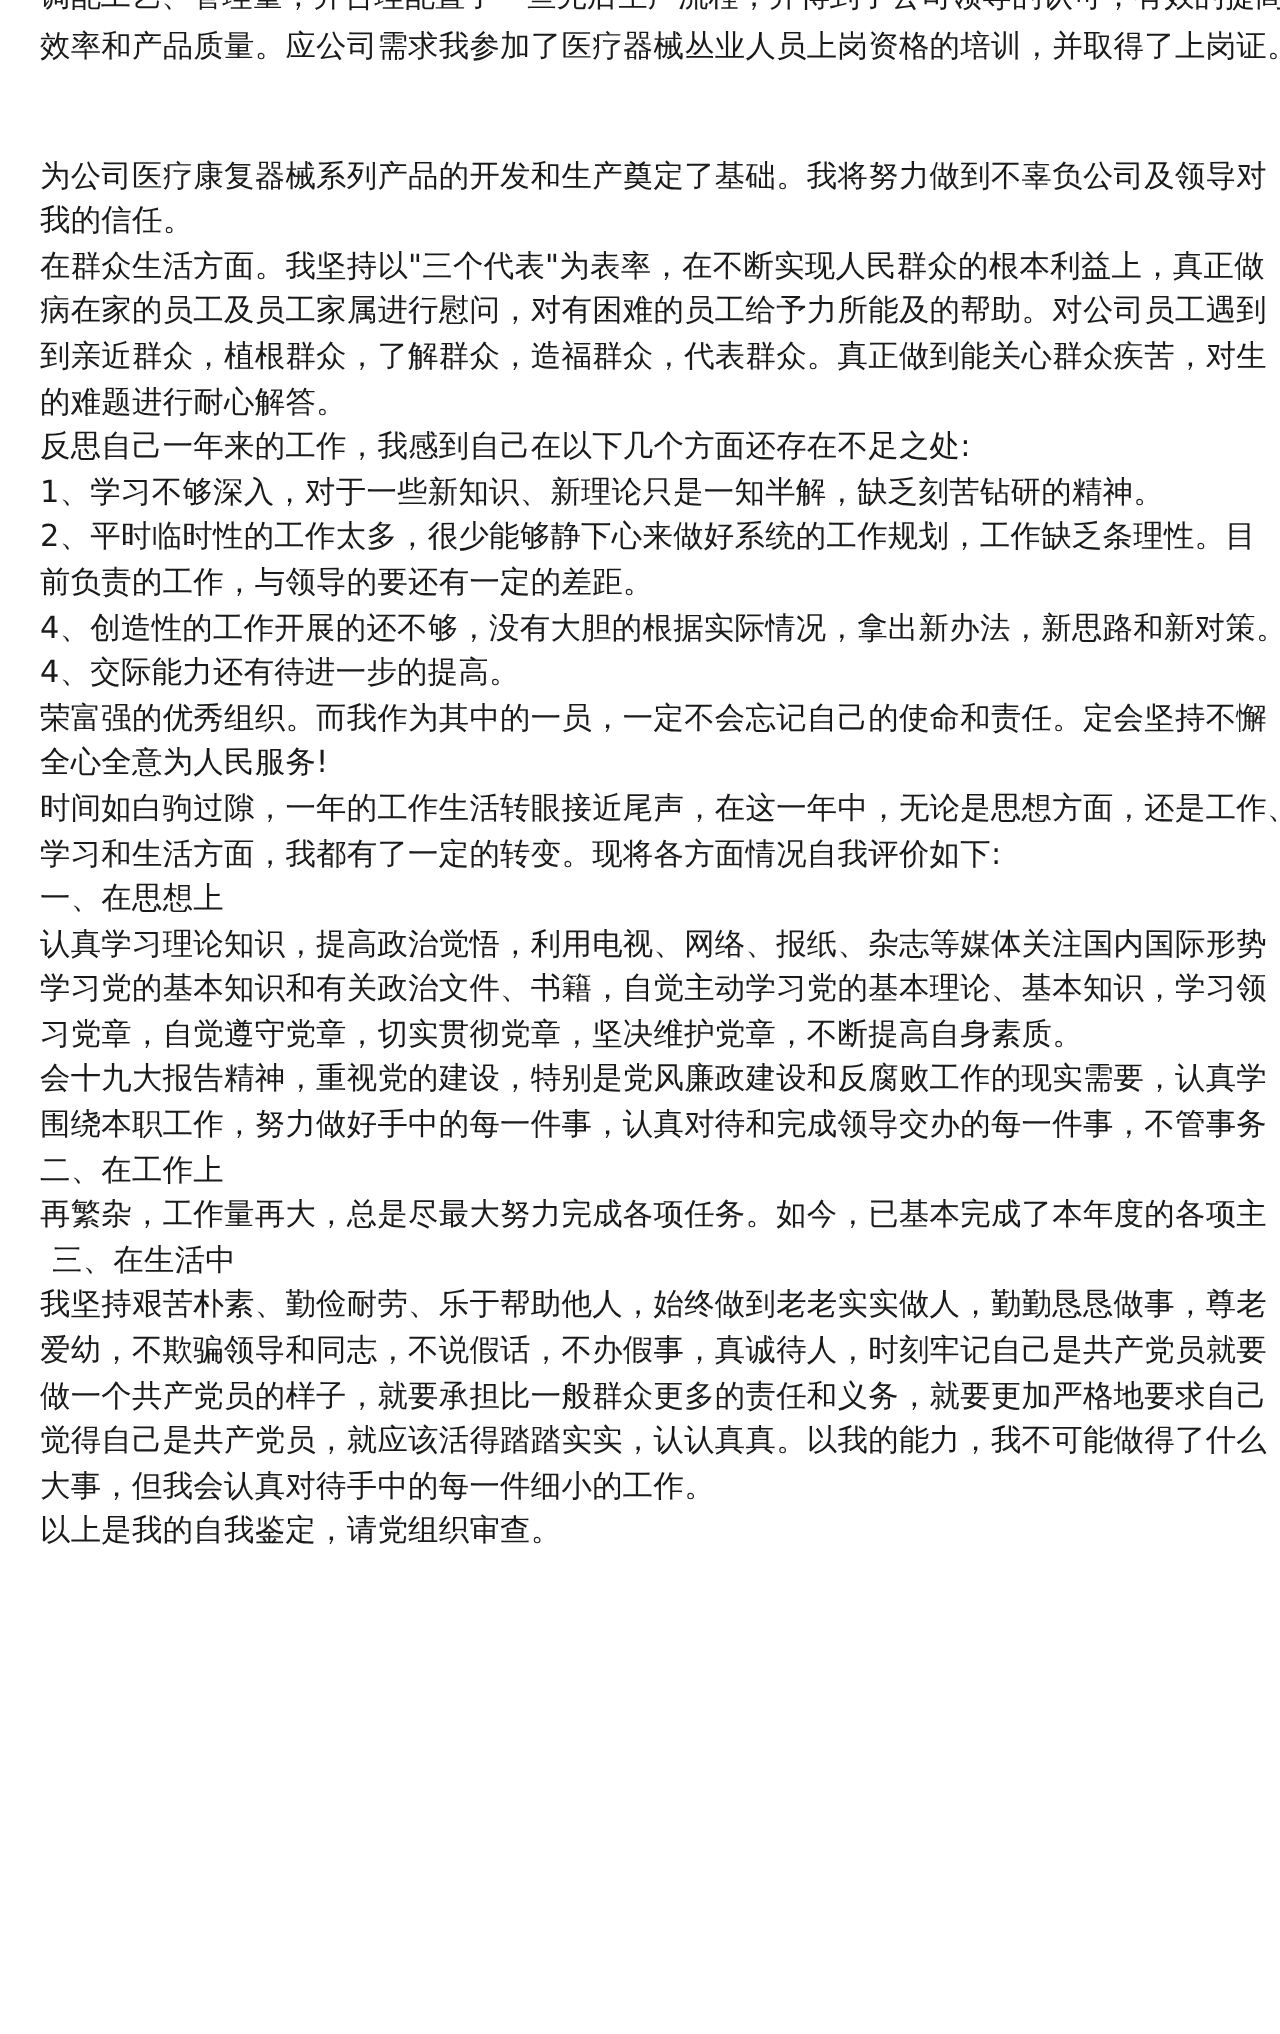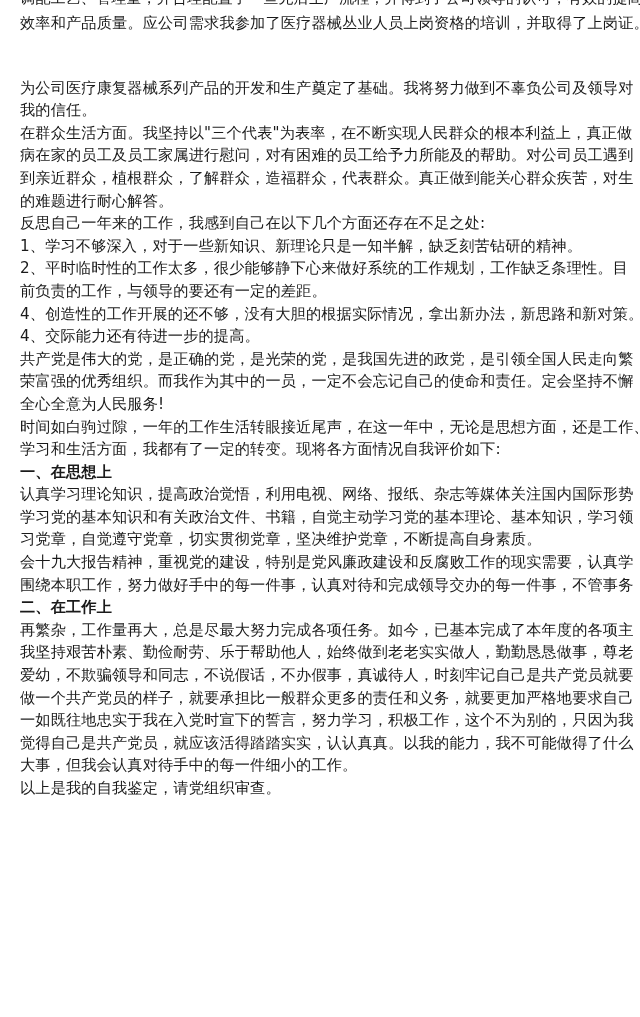--- a/index.html
+++ b/index.html
@@ -1,21 +1,21 @@
 <!DOCTYPE html>
 <html><head>
 <meta charset="utf-8">
 <style>
   html, body { margin: 0; padding: 0; background: #ffffff; }
   body { width: 640px; height: 1017px; overflow: hidden; position: relative;
          font-family: "DejaVu Sans", "Liberation Sans", sans-serif; color: #1a1a1a; }
   .doc { position: absolute; left: 20px; top: 0; width: 610px; }
   .line { height: 22.6px; line-height: 22.6px; font-size: 15.2px; white-space: nowrap; letter-spacing: 0.15px; }
   .cut { position: absolute; left: 20px; top: -13px; font-size: 15.2px; line-height: 22.6px; white-space: nowrap; color: #1a1a1a; }
-  .heading { font-weight: bold; }
+  .heading { font-weight: normal; }
   .indent { padding-left: 6px; }
 </style>
 </head>
 <body>
 
 <div class="cut">调配工艺、管理量，并合理配置了一些先后生产流程，并得到了公司领导的认可，有效的提高了生产</div>
 
 <div class="doc">
   <div class="line" style="margin-top:12px">效率和产品质量。应公司需求我参加了医疗器械丛业人员上岗资格的培训，并取得了上岗证。</div>
   <div style="height:42px"></div>
@@ -25,34 +25,33 @@
       <div class="line">在群众生活方面。我坚持以"三个代表"为表率，在不断实现人民群众的根本利益上，真正做</div>
       <div class="line">病在家的员工及员工家属进行慰问，对有困难的员工给予力所能及的帮助。对公司员工遇到</div>
       <div class="line">到亲近群众，植根群众，了解群众，造福群众，代表群众。真正做到能关心群众疾苦，对生</div>
       <div class="line">的难题进行耐心解答。</div>
       <div class="line">反思自己一年来的工作，我感到自己在以下几个方面还存在不足之处:</div>
       <div class="line">1、学习不够深入，对于一些新知识、新理论只是一知半解，缺乏刻苦钻研的精神。</div>
       <div class="line">2、平时临时性的工作太多，很少能够静下心来做好系统的工作规划，工作缺乏条理性。目</div>
       <div class="line">前负责的工作，与领导的要还有一定的差距。</div>
       <div class="line">4、创造性的工作开展的还不够，没有大胆的根据实际情况，拿出新办法，新思路和新对策。</div>
       <div class="line">4、交际能力还有待进一步的提高。</div>
-      <div class="line">共产党是伟大的党，是正确的党，是光荣的党，是我国先进的政党，是引领全国人民走向繁</div>
       <div class="line">荣富强的优秀组织。而我作为其中的一员，一定不会忘记自己的使命和责任。定会坚持不懈，</div>
       <div class="line">全心全意为人民服务!</div>
       <div class="line">时间如白驹过隙，一年的工作生活转眼接近尾声，在这一年中，无论是思想方面，还是工作、</div>
       <div class="line">学习和生活方面，我都有了一定的转变。现将各方面情况自我评价如下:</div>
       <div class="line heading">一、在思想上</div>
       <div class="line">认真学习理论知识，提高政治觉悟，利用电视、网络、报纸、杂志等媒体关注国内国际形势，</div>
       <div class="line">学习党的基本知识和有关政治文件、书籍，自觉主动学习党的基本理论、基本知识，学习领</div>
       <div class="line">习党章，自觉遵守党章，切实贯彻党章，坚决维护党章，不断提高自身素质。</div>
       <div class="line">会十九大报告精神，重视党的建设，特别是党风廉政建设和反腐败工作的现实需要，认真学</div>
       <div class="line">围绕本职工作，努力做好手中的每一件事，认真对待和完成领导交办的每一件事，不管事务</div>
       <div class="line heading">二、在工作上</div>
       <div class="line">再繁杂，工作量再大，总是尽最大努力完成各项任务。如今，已基本完成了本年度的各项主</div>
+      <div class="line heading indent">三、在生活中</div>
       <div class="line">我坚持艰苦朴素、勤俭耐劳、乐于帮助他人，始终做到老老实实做人，勤勤恳恳做事，尊老</div>
       <div class="line">爱幼，不欺骗领导和同志，不说假话，不办假事，真诚待人，时刻牢记自己是共产党员就要</div>
       <div class="line">做一个共产党员的样子，就要承担比一般群众更多的责任和义务，就要更加严格地要求自己，</div>
-      <div class="line">一如既往地忠实于我在入党时宣下的誓言，努力学习，积极工作，这个不为别的，只因为我</div>
       <div class="line">觉得自己是共产党员，就应该活得踏踏实实，认认真真。以我的能力，我不可能做得了什么</div>
       <div class="line">大事，但我会认真对待手中的每一件细小的工作。</div>
       <div class="line">以上是我的自我鉴定，请党组织审查。</div>
     </div>
 </div>
 
 </body></html>

